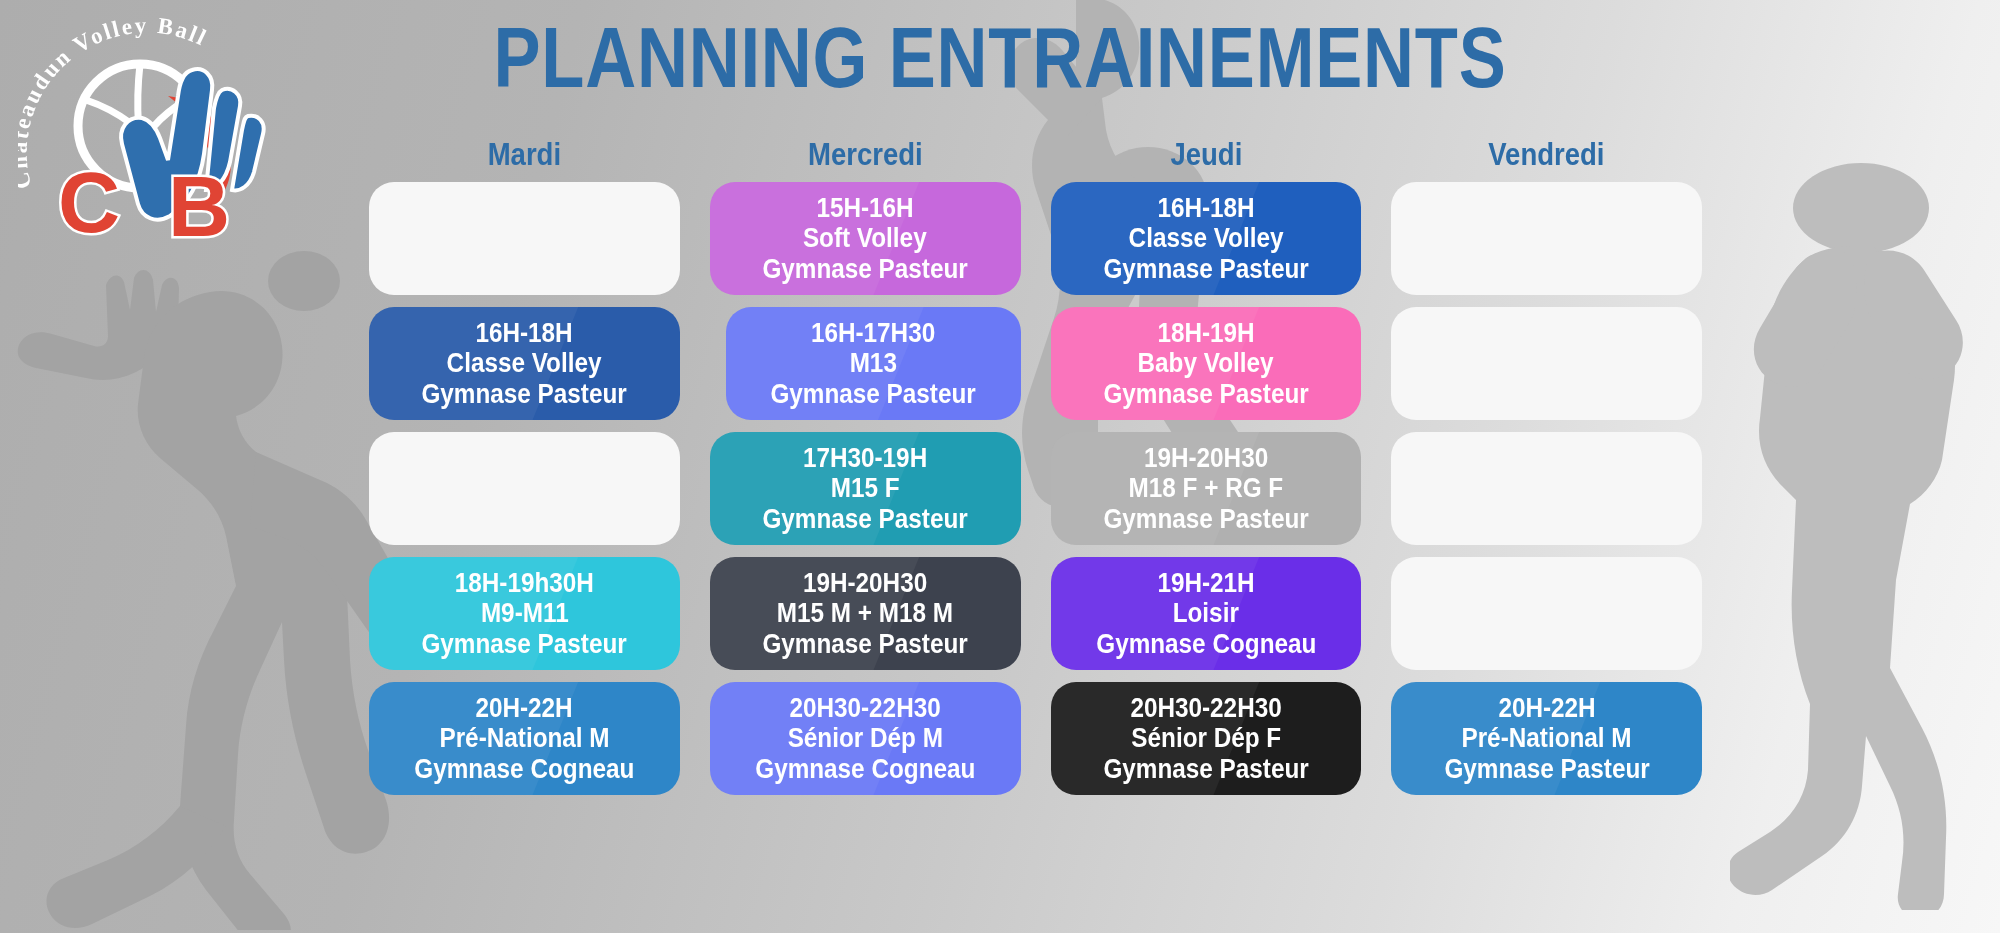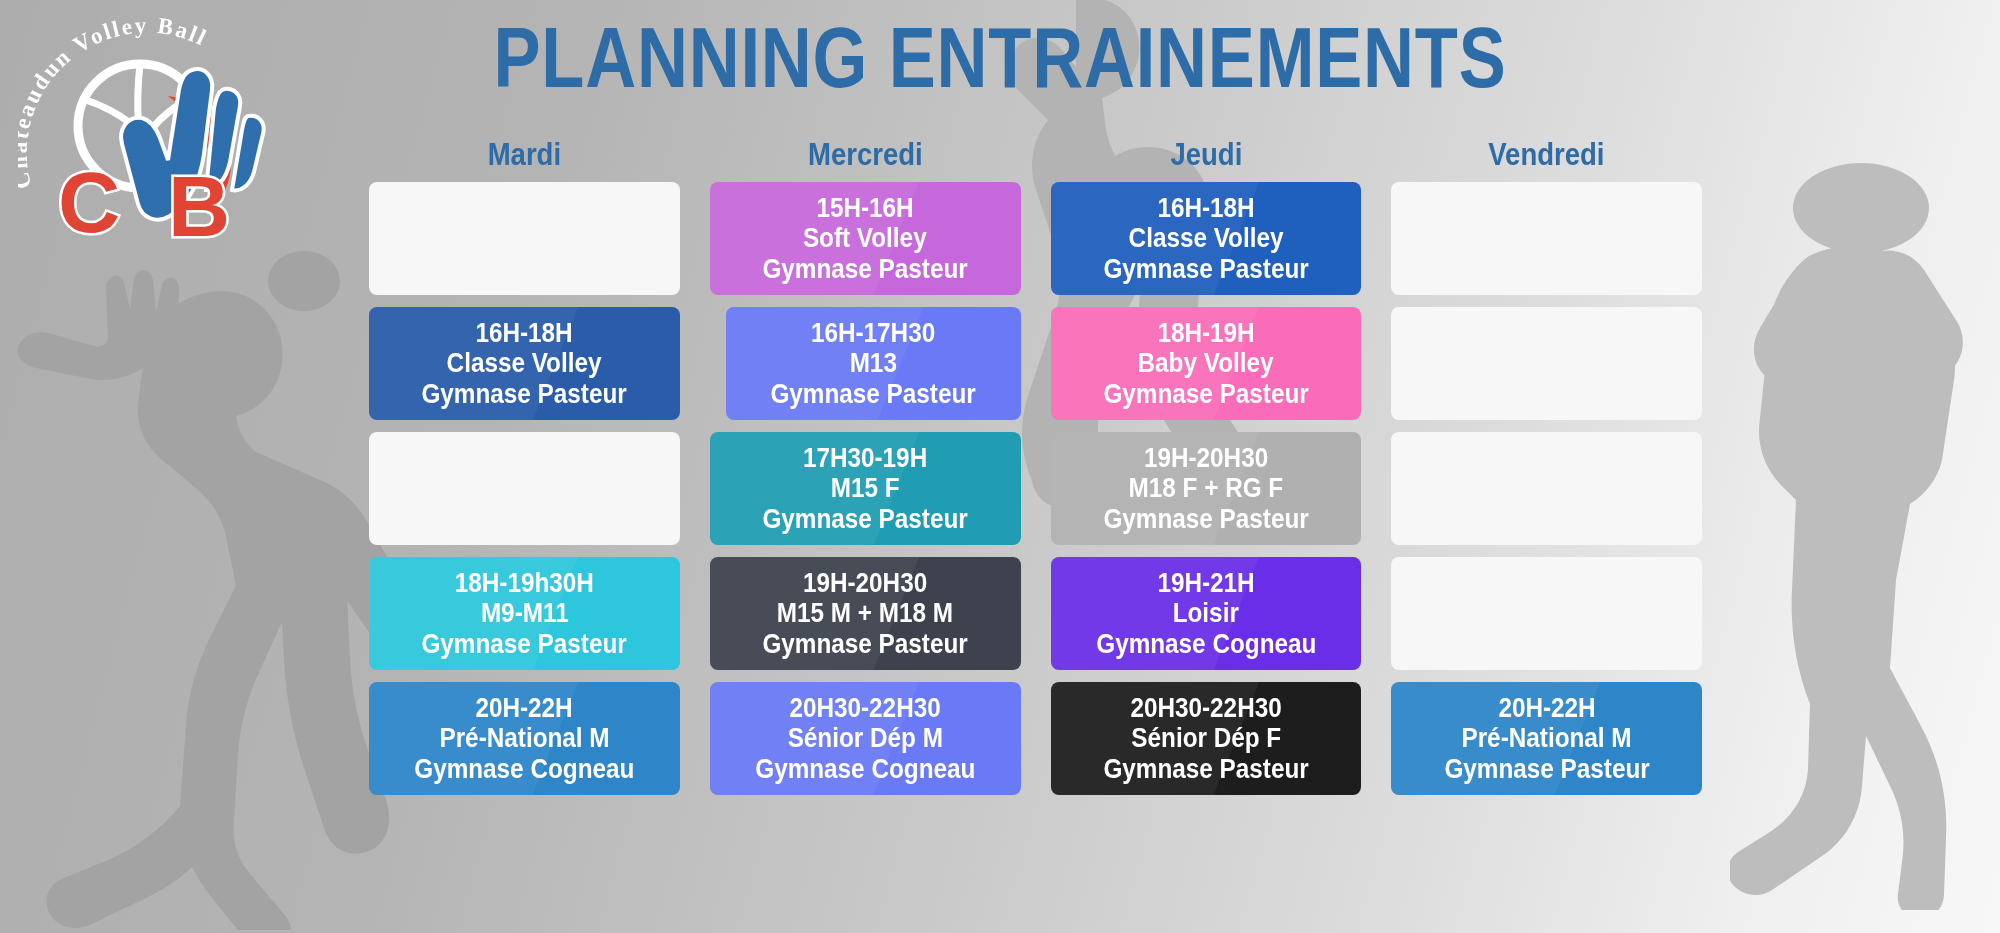--- a/index.html
+++ b/index.html
@@ -84,21 +84,21 @@
     font-size: 32px;
     transform: scaleX(0.86);
     line-height: 1;
     padding-bottom: 12px;
   }
 
   .slot-stack { display: flex; flex-direction: column; gap: 12px; }
 
   .slot {
     height: 113px;
-    border-radius: 8px;
+    border-radius: 25px;
     display: flex;
     flex-direction: column;
     align-items: center;
     justify-content: center;
     color: #ffffff;
     font-family: "Liberation Sans Narrow", "Liberation Sans", sans-serif;
     font-weight: bold;
     line-height: 1.12;
     text-align: center;
     box-sizing: border-box;

